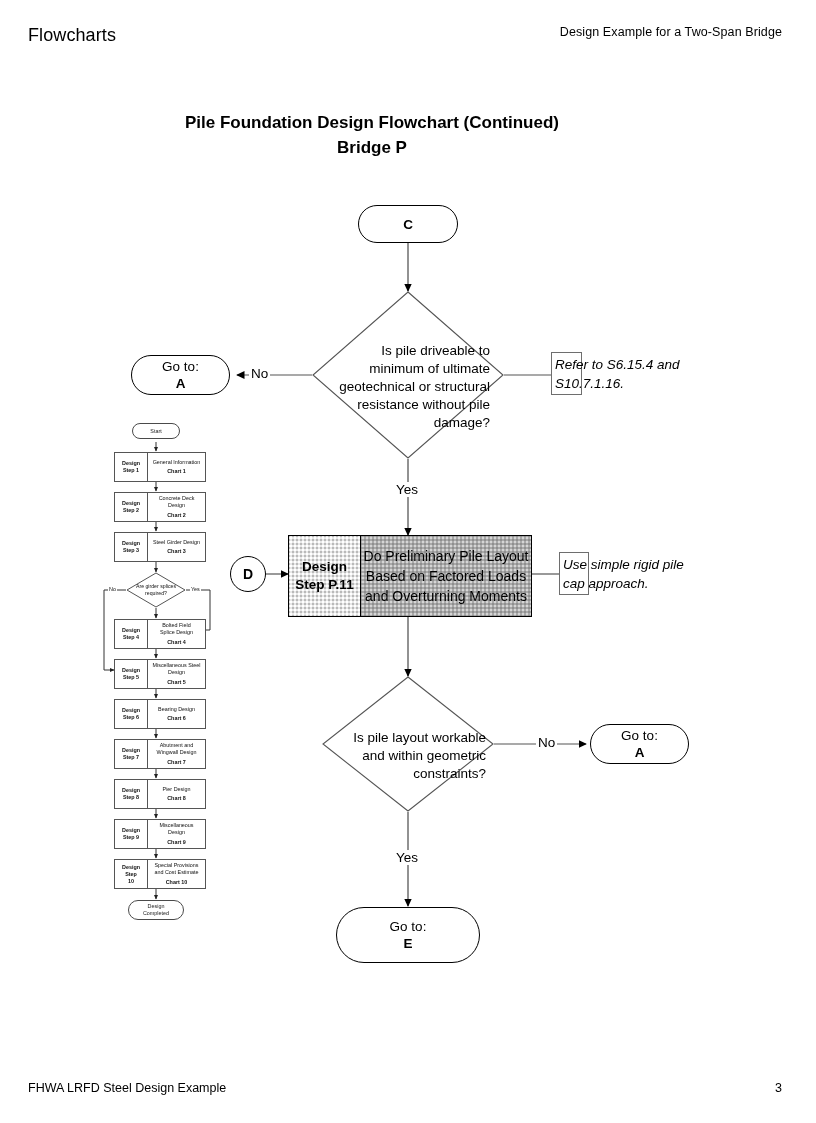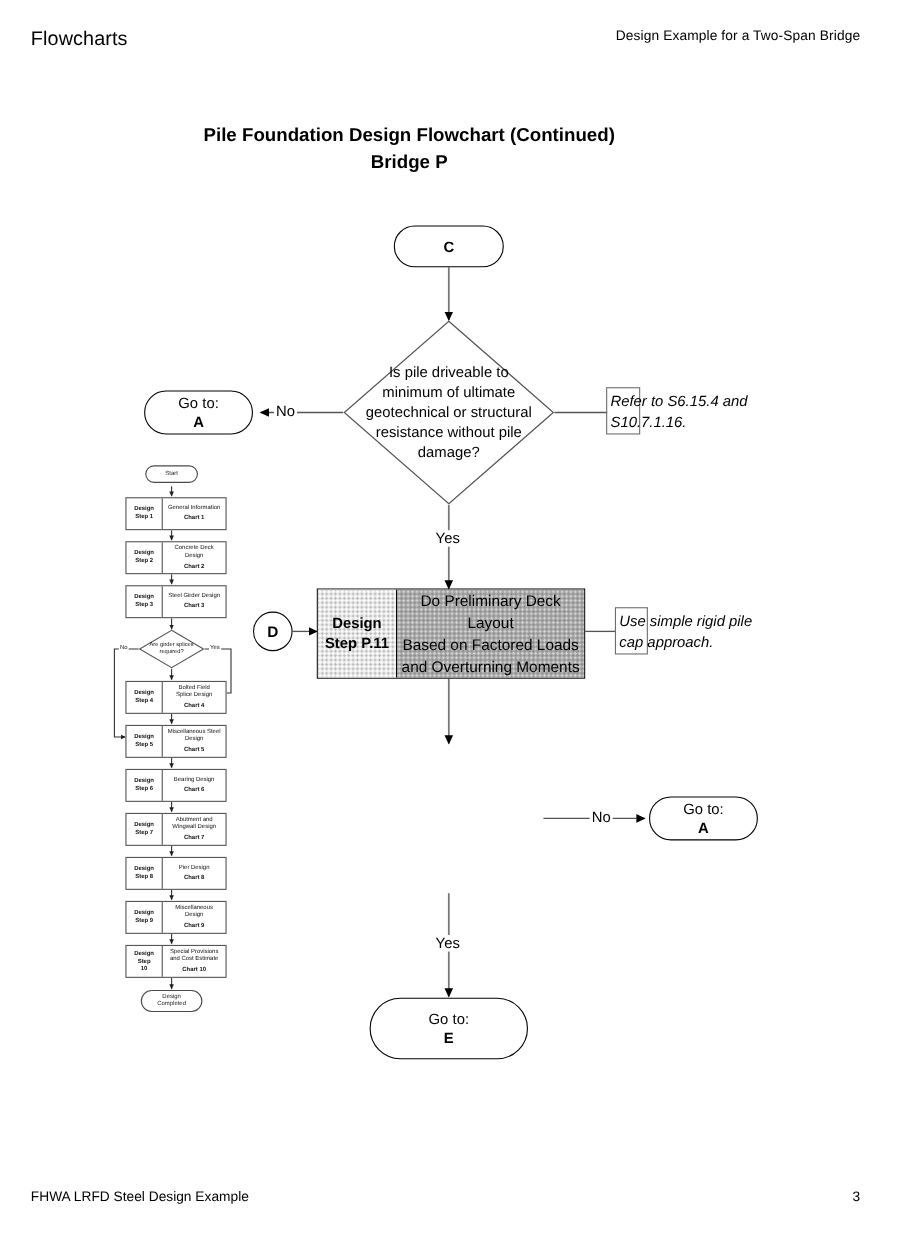--- a/index.html
+++ b/index.html
@@ -85,26 +85,26 @@
     align-items: center;
     justify-content: center;
     font-size: 14px;
     font-weight: bold;
   }
 
   .diamond-wrap { position: absolute; }
   .diamond-wrap svg { position: absolute; left: 0; top: 0; }
   .diamond-text {
     position: absolute;
-    left: 0; top: 0;
+    left: 0; top: 12px;
     width: 100%; height: 100%;
     display: flex;
     align-items: center;
     justify-content: center;
-    text-align: center;
+    text-align: right;
     font-size: 13.5px;
     line-height: 18px;
     padding: 0 14px;
     box-sizing: border-box;
   }
 
   
   .proc {
     position: absolute;
     box-sizing: border-box;
@@ -308,30 +308,36 @@
     <span>D</span>
   </div>
 
   <div class="proc" style="left:288px; top:535px; width:244px; height:82px;">
     <div class="proc-cell-left" style="width:72px;">
       <span>Design</span>
       <span>Step P.11</span>
     </div>
     <div class="proc-cell-right">
       <div>
-        <span>Do Preliminary Deck Layout</span>
+        <span>Do Preliminary Pile Layout</span>
         <span>Based on Factored Loads</span>
         <span>and Overturning Moments</span>
       </div>
     </div>
   </div>
 
   <div class="note-box" style="left:559px; top:552px; width:30px; height:43px;"></div>
   <div class="note" style="left:563px; top:555px; width:145px;">Use simple rigid pile cap approach.</div>
 
+  <div class="diamond-wrap" style="left:322px; top:676px; width:172px; height:136px;">
+    <svg width="172" height="136" viewBox="0 0 172 136">
+      <polygon points="86,1 171,68 86,135 1,68" fill="#ffffff" stroke="#555" stroke-width="1.1"></polygon>
+    </svg>
+    <div class="diamond-text" style="padding:0 8px;">Is pile layout workable and within geometric constraints?</div>
+  </div>
 
   <div class="edge-label" style="left:536px; top:735px;">No</div>
   <div class="edge-label" style="left:394px; top:850px;">Yes</div>
 
   <div class="term" style="left:590px; top:724px; width:99px; height:40px;">
     <span>Go to:</span>
     <span class="b">A</span>
   </div>
 
   <div class="term" style="left:336px; top:907px; width:144px; height:56px;">

